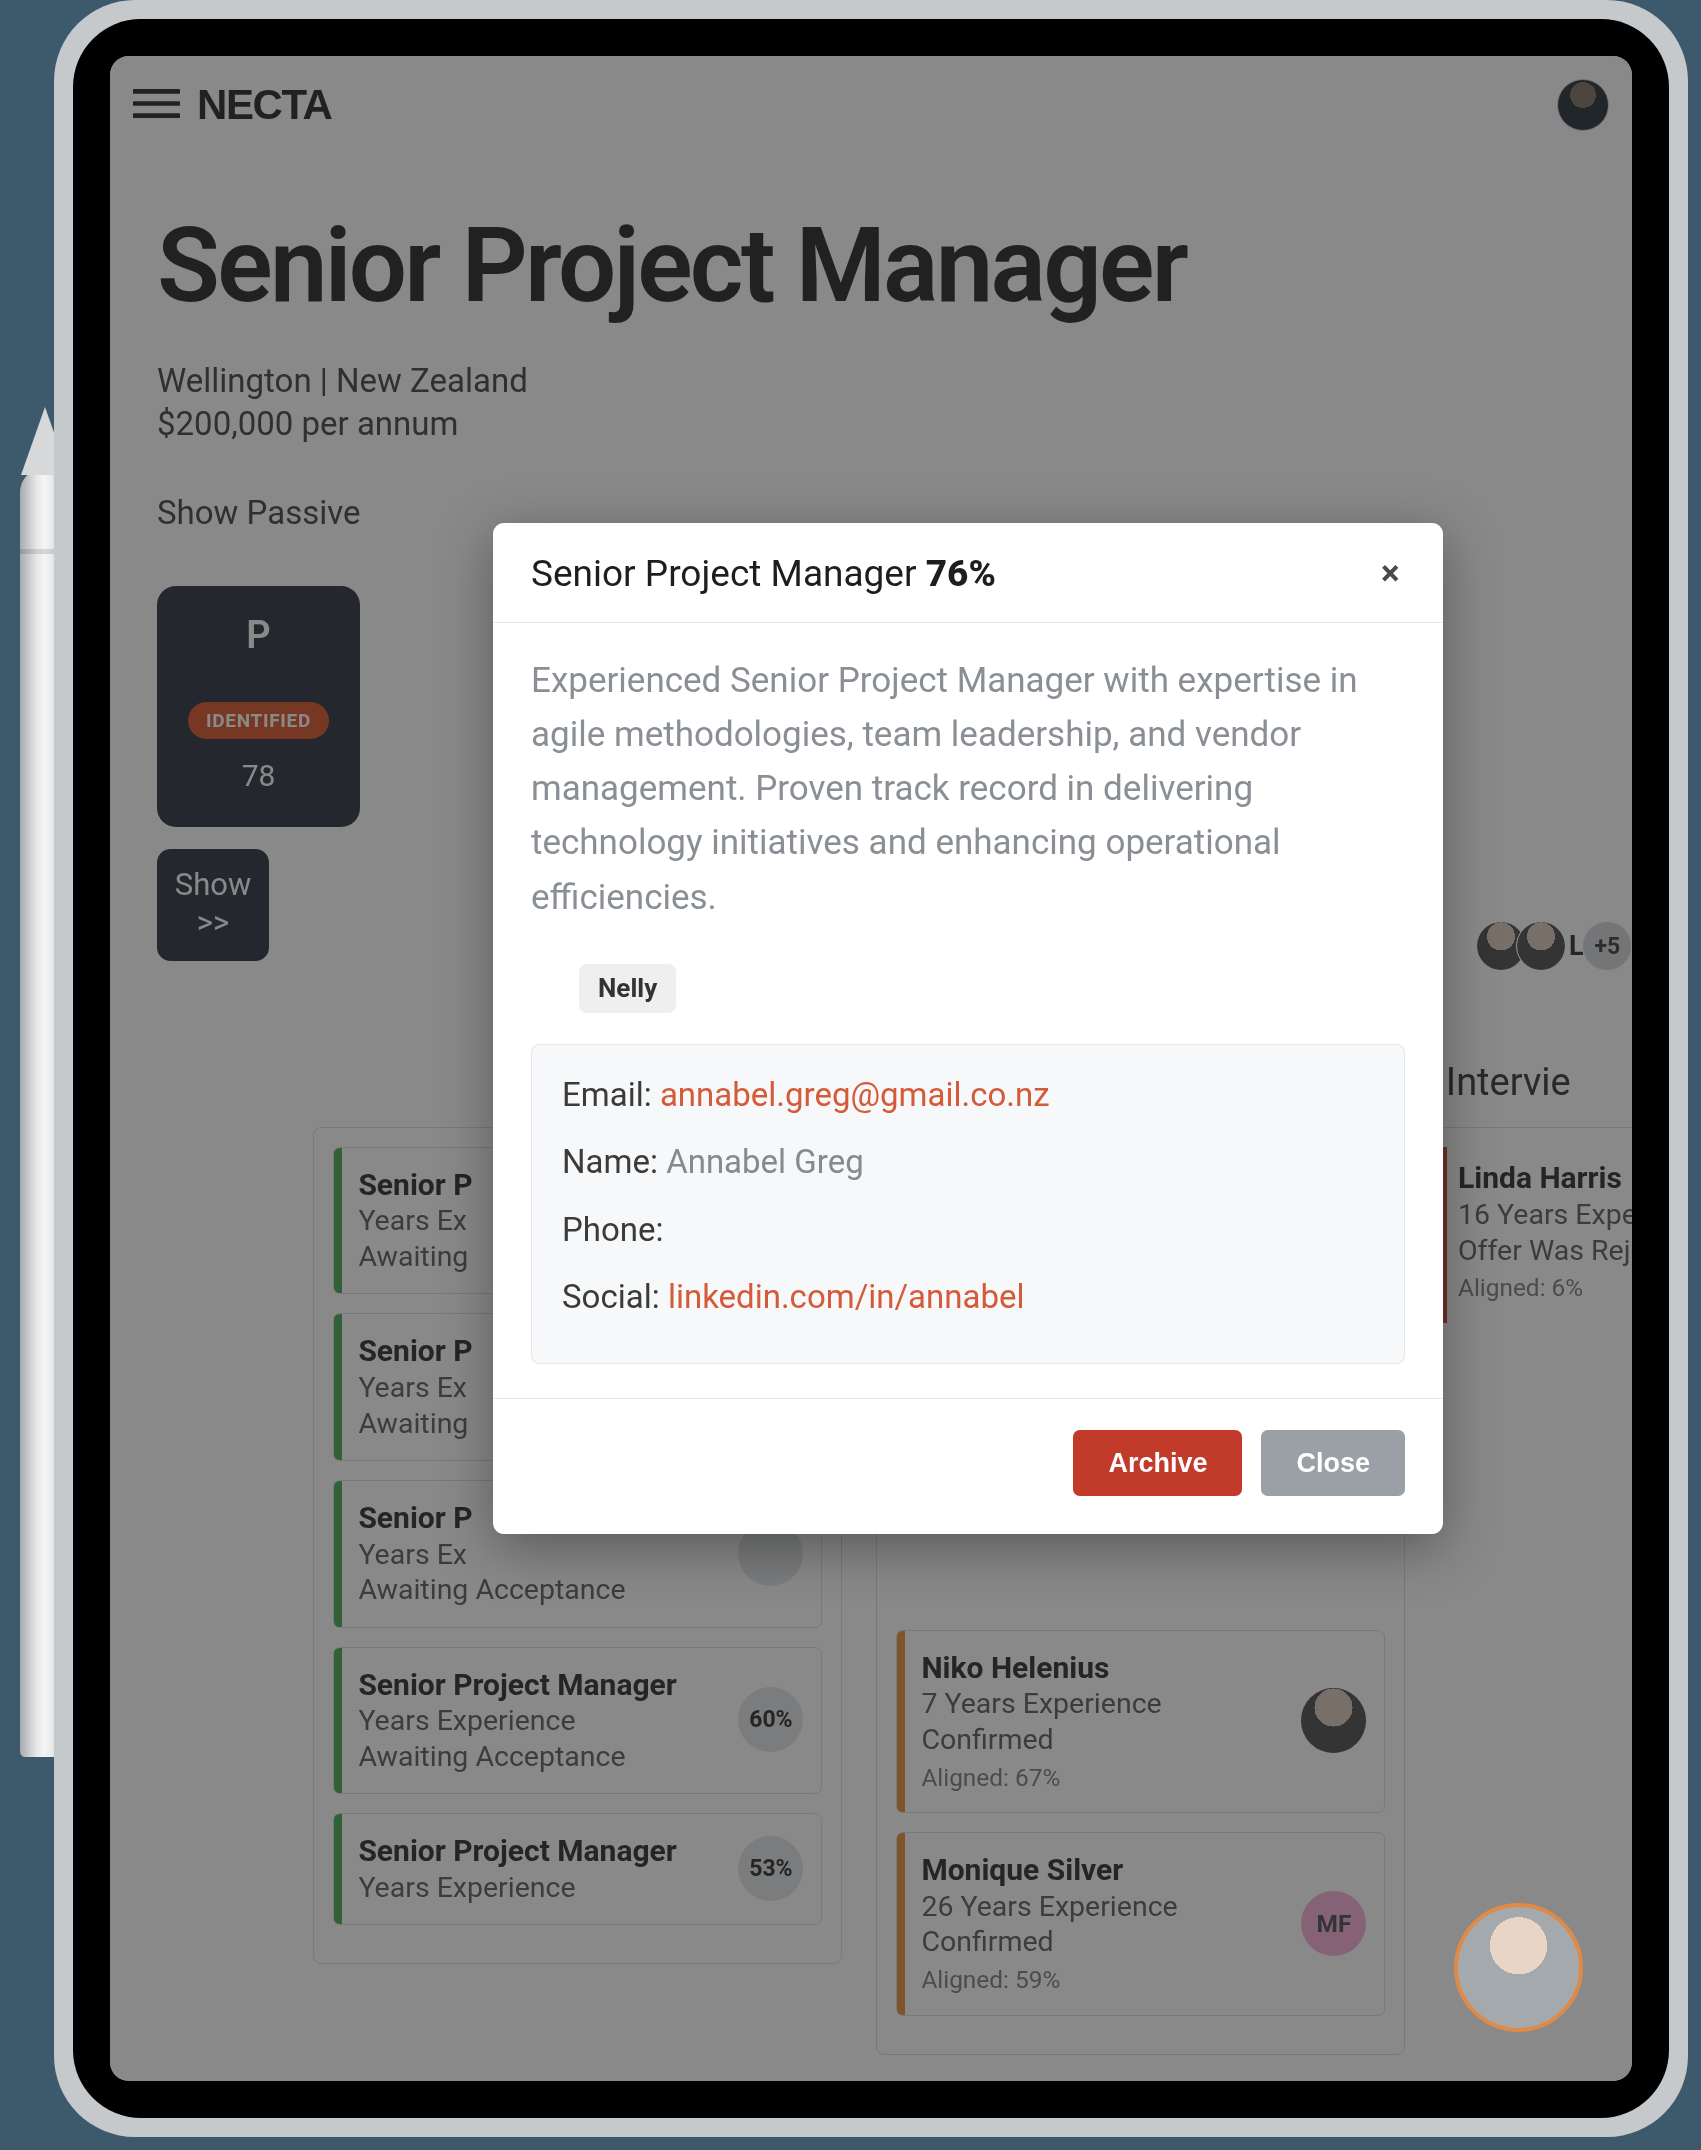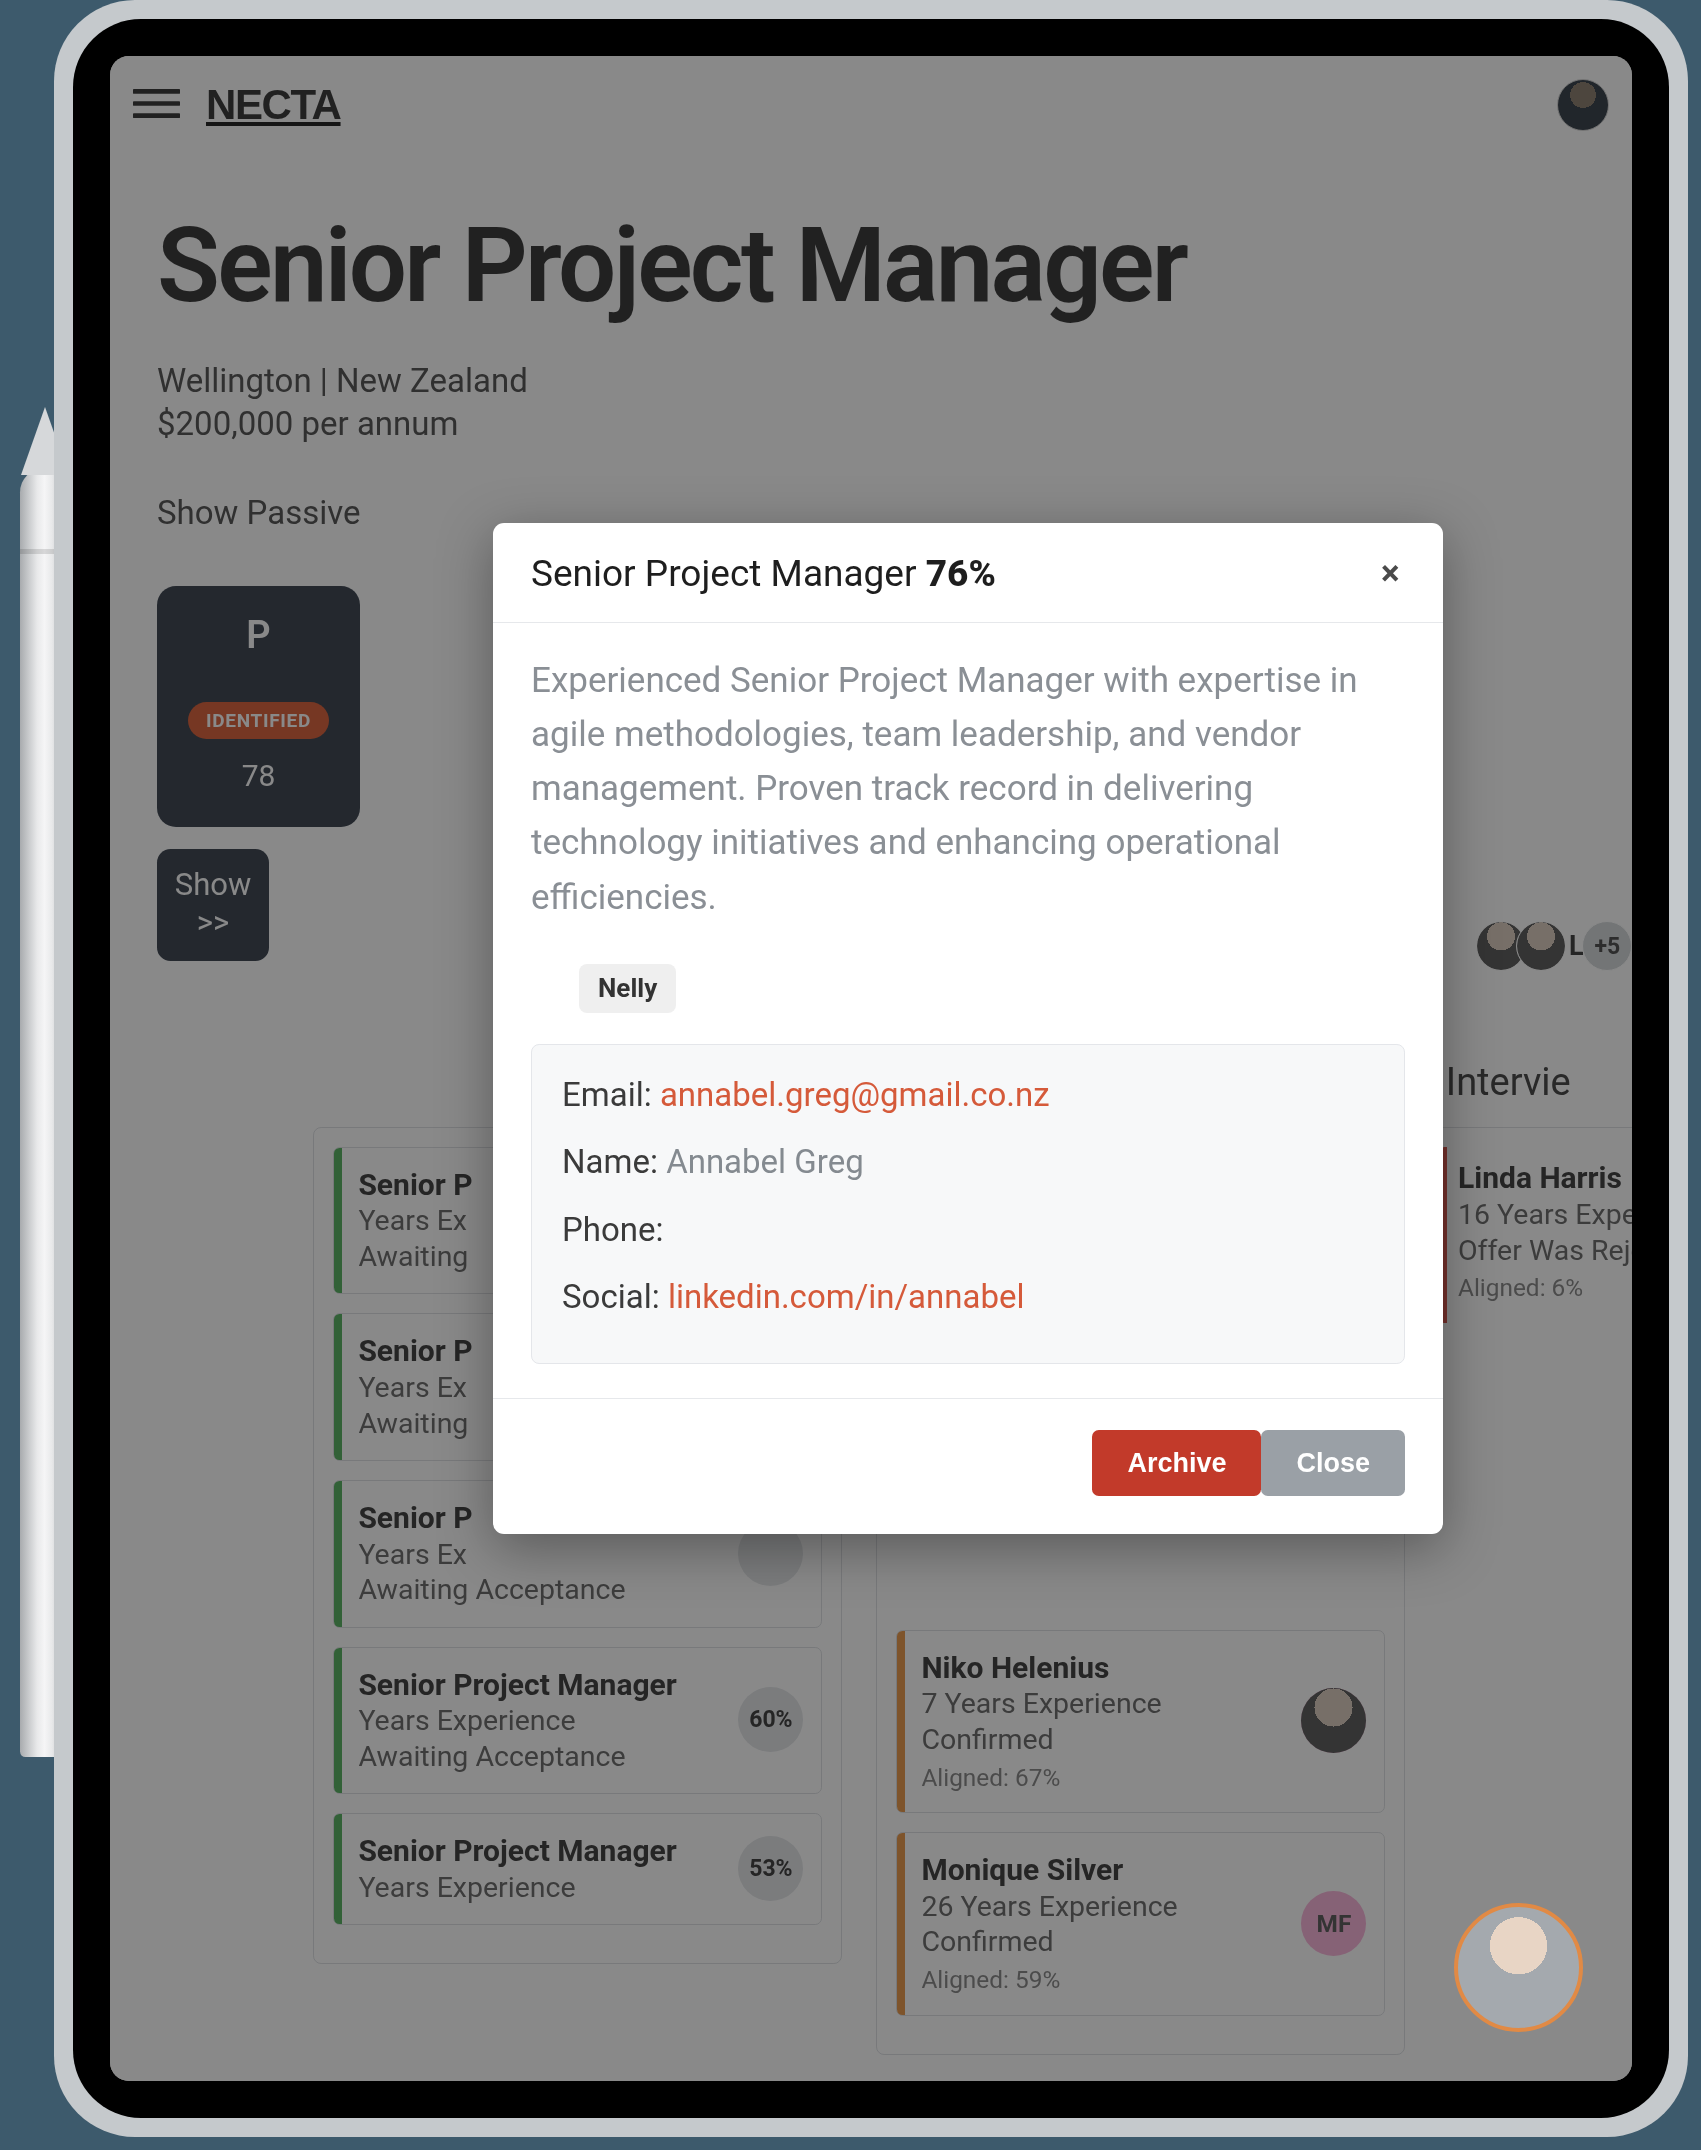--- a/index.html
+++ b/index.html
@@ -70,21 +70,21 @@
     background: rgba(0,0,0,0.12);
   }
 
   
   .topbar {
     display: flex;
     align-items: center;
     justify-content: space-between;
     padding: 23px 23px 0 23px;
   }
-  .topbar-left { display: flex; align-items: center; gap: 26px; text-decoration: underline; }
+  .topbar-left { display: flex; align-items: center; gap: 17px; }
   .hamburger svg { width: 47px; height: 33px; }
   .brand { font-size: 42px; font-weight: 800; letter-spacing: -1.4px; color: #1a1a1a; font-family: Arial, sans-serif; }
   .avatar-top {
     width: 52px; height: 52px; border-radius: 50%;
     background: radial-gradient(circle at 50% 30%, #7a6a5a 0 30%, #1a2530 30% 100%);
     border: 0.7px solid #ccc;
   }
 
   
   .page { padding: 81px 47px 0 47px; }
@@ -279,20 +279,21 @@
   .cb-row { font-size: 33px; color: #3b3b3b; margin-bottom: 28.5px; }
   .cb-row:last-child { margin-bottom: 0; }
   .cb-val { color: #848a90; }
   .cb-link { color: #d55a3a; }
 
   .modal-foot {
     border-top: 1.4px solid #e6e8eb;
     padding: 31px 38px 38px;
     display: flex;
     justify-content: flex-end;
+    gap: 19px;
     margin-top: 27px;
   }
   .btn {
     font-size: 27px;
     font-weight: 600;
     padding: 17.6px 35px;
     border-radius: 6.8px;
     border: none;
     color: #fff;
     cursor: pointer;

